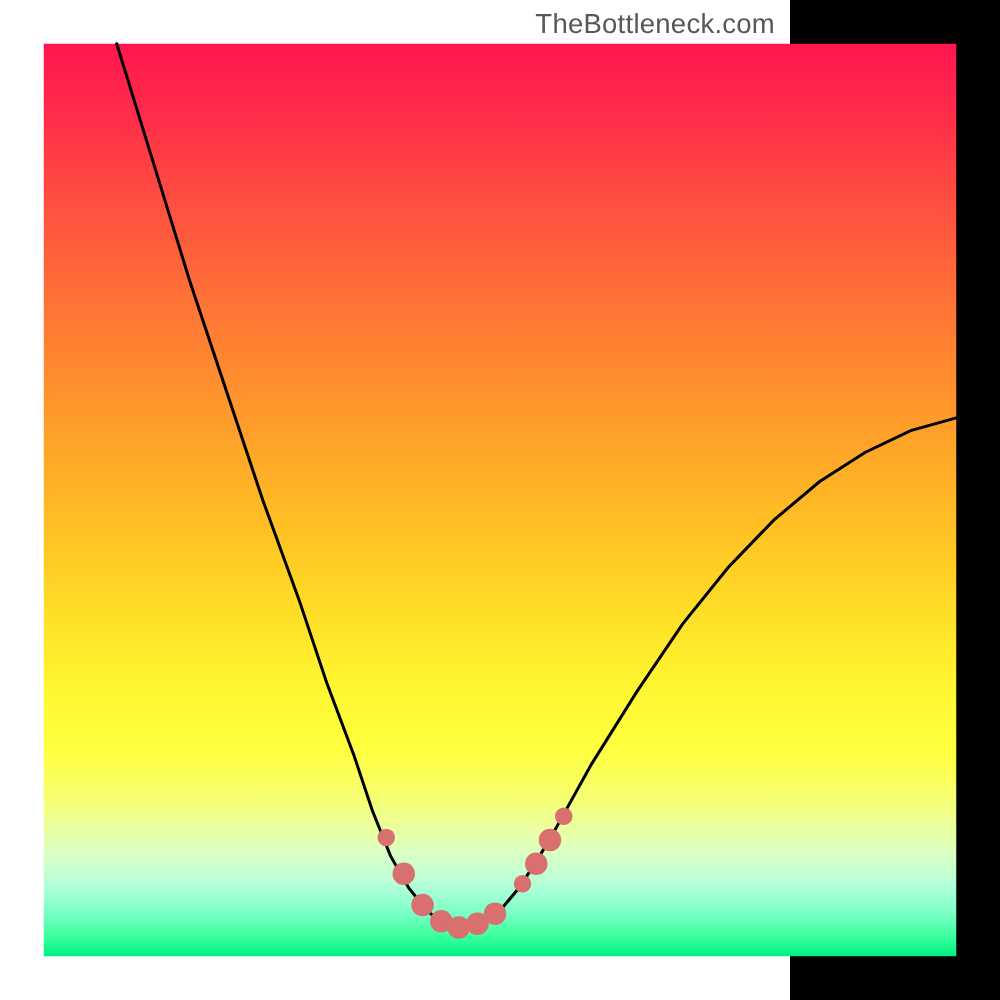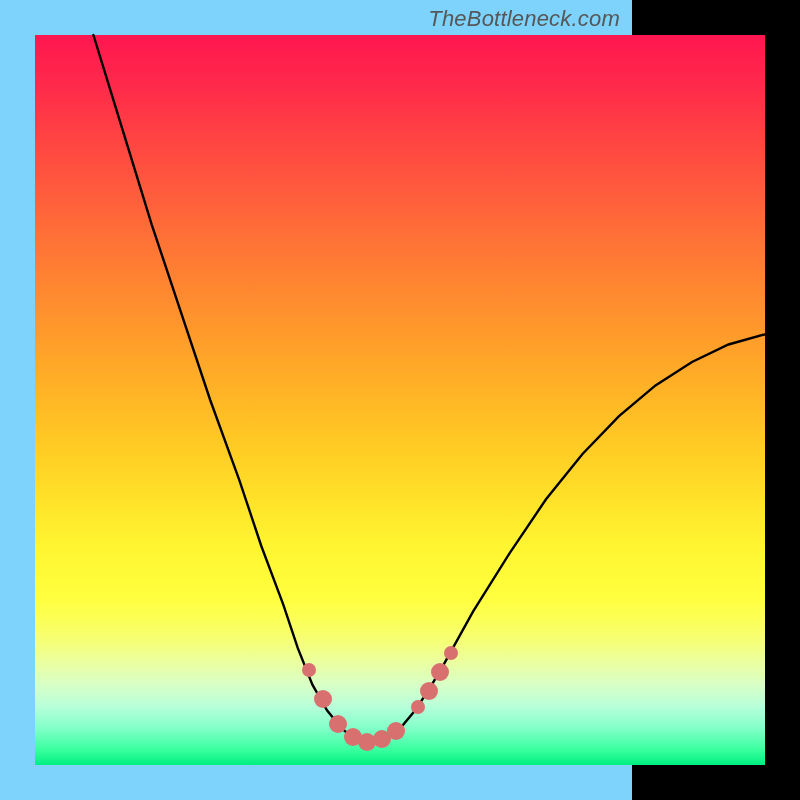--- a/index.html
+++ b/index.html
@@ -1,22 +1,21 @@
 <!DOCTYPE html>
 <html><head>
 <meta charset="utf-8">
 <style>
   * { margin: 0; padding: 0; box-sizing: border-box; }
   html, body { width: 800px; height: 800px; overflow: hidden; background: #000; }
   .frame {
     position: relative;
     width: 632px;
     height: 800px;
-    background: #7dd3fc;
-    font-style: italic;
+    background: #ffffff;
   }
   .watermark {
     position: absolute;
     top: 6px;
     right: 12px;
     font-family: Arial, Helvetica, sans-serif;
     font-size: 22px;
     color: #575757;
     letter-spacing: 0.2px;
     font-weight: 500;

